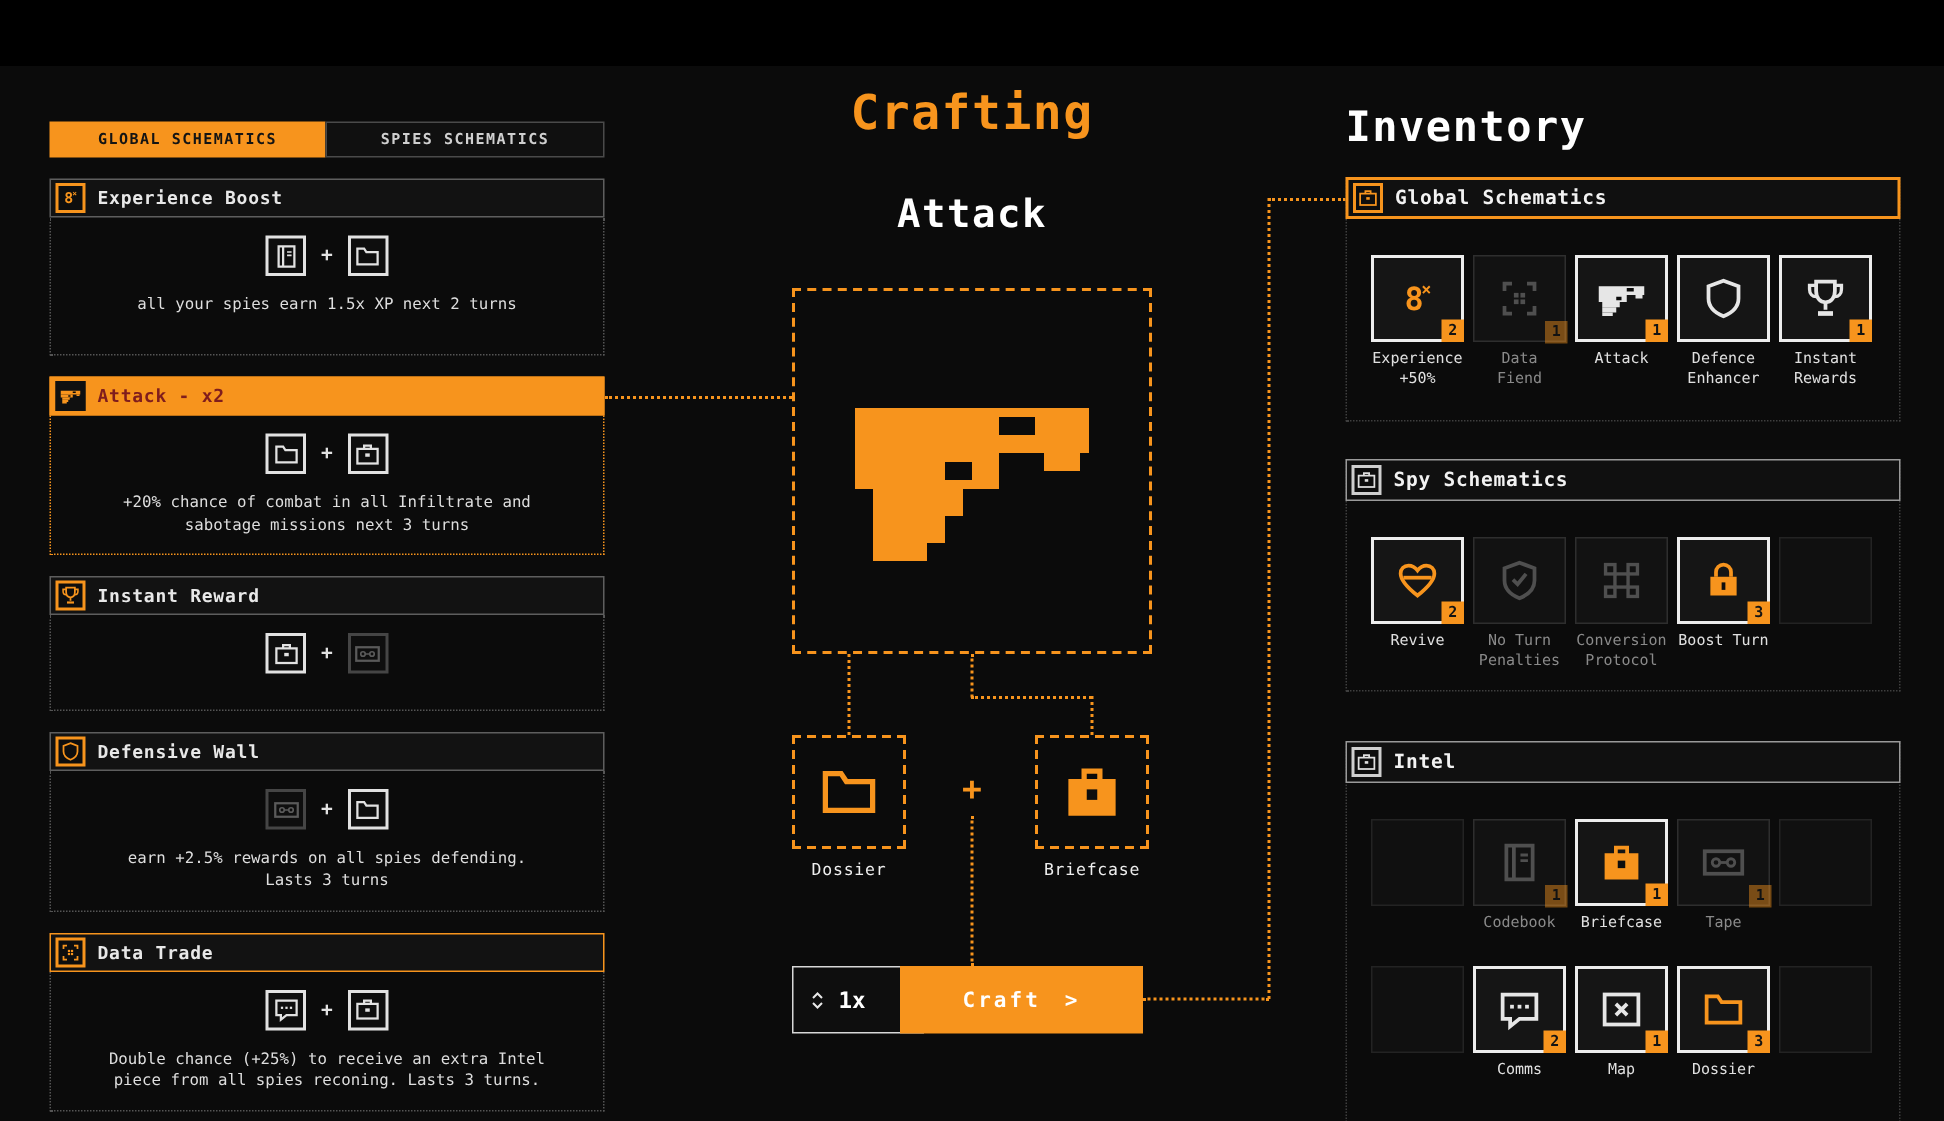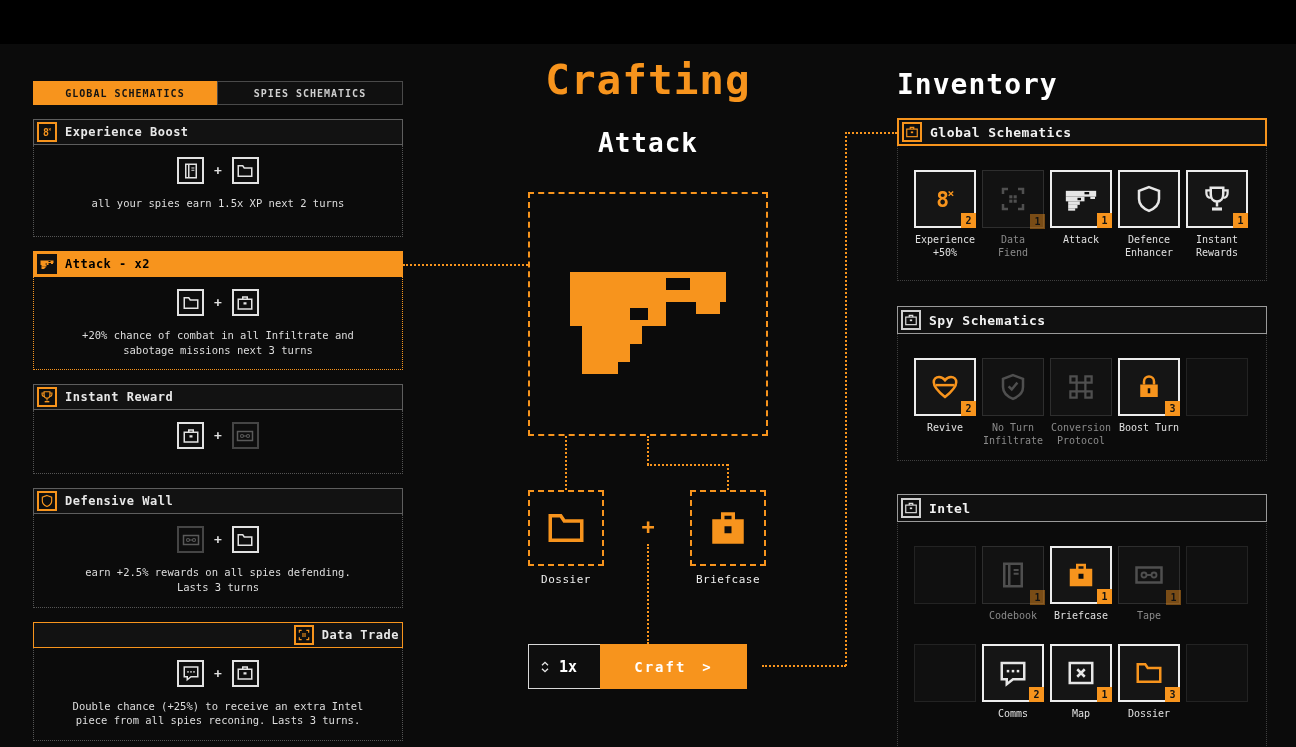--- a/index.html
+++ b/index.html
@@ -16,50 +16,50 @@
 
   
   #left{position:absolute;left:33px;top:37px;width:370px;}
   .tabs{display:flex;height:24px;}
   .tab{flex:1;display:flex;align-items:center;justify-content:center;font-size:10px;letter-spacing:1px;font-weight:bold;cursor:pointer;}
   .tab.active{background:var(--accent);color:#141414;}
   .tab.inactive{border:1px solid #4a4a4a;background:#101010;color:#cfcfcf;}
 
   .card{margin-top:14px;}
   .card-header{height:26px;display:flex;align-items:center;gap:8px;border:1px solid #5e5e5e;background:#121212;padding:0 3px;}
-  .card.accent .card-header{border-color:var(--accent);justify-content:flex-end;}
-  .card.selected .card-header{background:var(--accent);border-color:var(--accent);color:#000000;}
+  .card.accent .card-header{border-color:var(--accent);}
+  .card.selected .card-header{background:var(--accent);border-color:var(--accent);color:#7f1d1d;}
   .icon-box{width:20px;height:20px;flex:0 0 20px;border:2px solid var(--accent);color:var(--accent);display:flex;align-items:center;justify-content:center;background:#0e0e0e;}
   .card.selected .icon-box{border-color:#101010;background:#101010;}
   .card-title{font-size:12px;font-weight:bold;letter-spacing:.5px;}
   .card-body{border:1px dotted #555;border-top:none;padding:12px 8px 12px;text-align:center;}
   .card.selected .card-body{border:1px dotted var(--accent);border-top:none;}
   .ingredients{display:flex;justify-content:center;align-items:center;gap:10px;margin-bottom:12px;}
   .ing{width:27px;height:27px;border:2px solid #e2e2e2;color:#e2e2e2;display:flex;align-items:center;justify-content:center;background:#0e0e0e;}
   .ing.dim{border-color:#454545;color:#5a5a5a;}
   .ing svg{width:18px;height:18px;}
   .icon-box svg{width:14px;height:14px;}
   .plus{font-size:13px;font-weight:bold;color:#e2e2e2;}
   .desc{font-size:10.5px;line-height:1.4;color:#dedede;white-space:pre-line;min-height:28px;}
 
   
-  .center-title{position:absolute;left:488px;top:12px;width:320px;text-align:center;font-size:41px;font-weight:bold;color:var(--accent);letter-spacing:1px;}
+  .center-title{position:absolute;left:488px;top:12px;width:320px;text-align:center;font-size:32px;font-weight:bold;color:var(--accent);letter-spacing:1px;}
   .center-sub{position:absolute;left:488px;top:84px;width:320px;text-align:center;font-size:26px;font-weight:bold;color:#ffffff;letter-spacing:1px;}
   #result-box{position:absolute;left:528px;top:148px;width:240px;height:244px;border:2px dashed var(--accent);display:flex;align-items:center;justify-content:center;color:var(--accent);}
   #result-box svg{width:192px;height:144px;}
   .slot-box{position:absolute;width:76px;height:76px;border:2px dashed var(--accent);display:flex;align-items:center;justify-content:center;color:var(--accent);}
   .slot-box svg{width:42px;height:42px;}
   #slot-dossier{left:528px;top:446px;}
   #slot-briefcase{left:690px;top:446px;}
   .slot-caption{position:absolute;width:100px;text-align:center;font-size:11px;color:#eeeeee;letter-spacing:.5px;}
   #plus-center{position:absolute;left:634px;top:470px;width:28px;text-align:center;font-size:22px;font-weight:bold;color:var(--accent);}
   #qty{position:absolute;left:528px;top:600px;width:88px;height:45px;border:1px solid #d8d8d8;background:#0e0e0e;display:flex;align-items:center;gap:6px;padding:11px 8px;cursor:pointer;text-align:center;}
   #qty svg{width:16px;height:16px;color:#e8e8e8;}
   #qty .qty-val{font-size:15px;font-weight:bold;color:#fff;}
-  #craft-btn{position:absolute;left:600px;top:600px;width:147px;height:45px;background:var(--accent);color:#ffffff;display:flex;align-items:center;justify-content:center;gap:16px;font-size:14px;font-weight:bold;letter-spacing:2px;cursor:pointer;}
+  #craft-btn{position:absolute;left:600px;top:600px;width:162px;height:45px;background:var(--accent);color:#ffffff;display:flex;align-items:center;justify-content:center;gap:16px;font-size:14px;font-weight:bold;letter-spacing:2px;cursor:pointer;}
 
   
   .dot-h{position:absolute;border-top:2px dotted var(--accent);height:0;}
   .dot-v{position:absolute;border-left:2px dotted var(--accent);width:0;}
 
   
   #inventory-title{position:absolute;left:897px;top:24px;width:370px;text-align:left;font-size:28px;font-weight:bold;color:#ffffff;letter-spacing:1px;}
   .inv-section{position:absolute;left:897px;width:370px;border:1px dotted #3f3f3f;}
   #sec-global{top:74px;height:163px;}
   #sec-spy{top:262px;height:155px;}
@@ -450,21 +450,21 @@
       </div>
       <div class="slot-label">Revive</div>
     </div>
     <div class="slot dimmed">
       <div class="tile dim">
         <svg>
               <use href="#i-shield-check"></use>
             </svg>
       </div>
       <div class="slot-label">No Turn
-Infiltrate</div>
+Penalties</div>
     </div>
     <div class="slot dimmed">
       <div class="tile dim">
         <svg>
               <use href="#i-command"></use>
             </svg>
       </div>
       <div class="slot-label">Conversion
 Protocol</div>
     </div>

